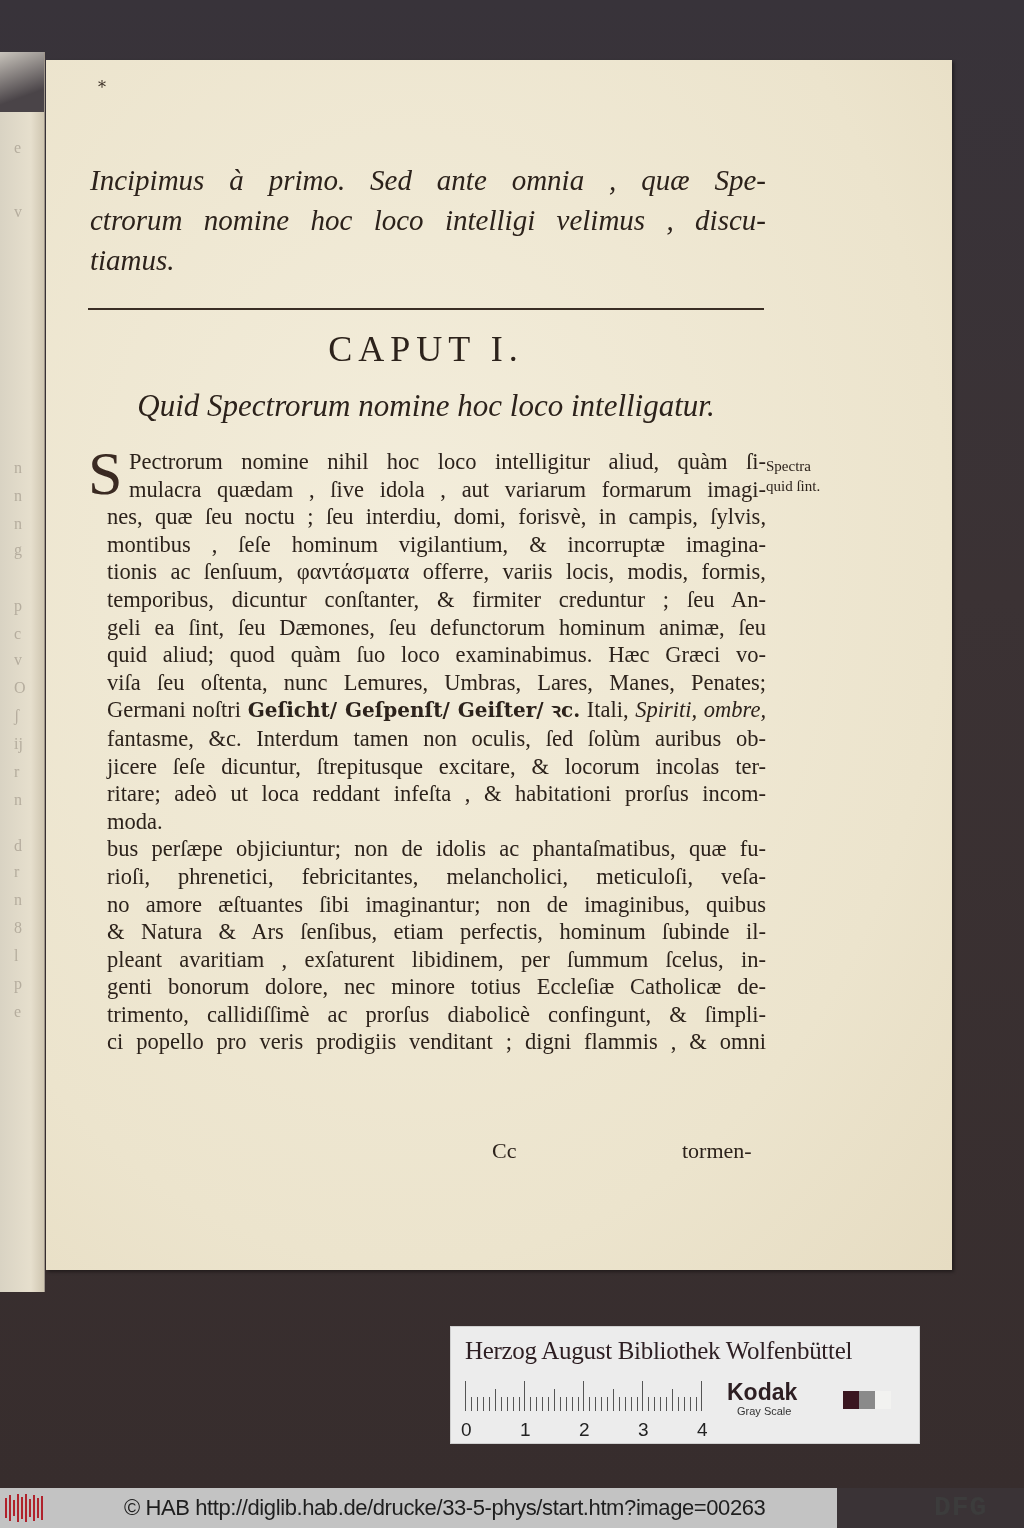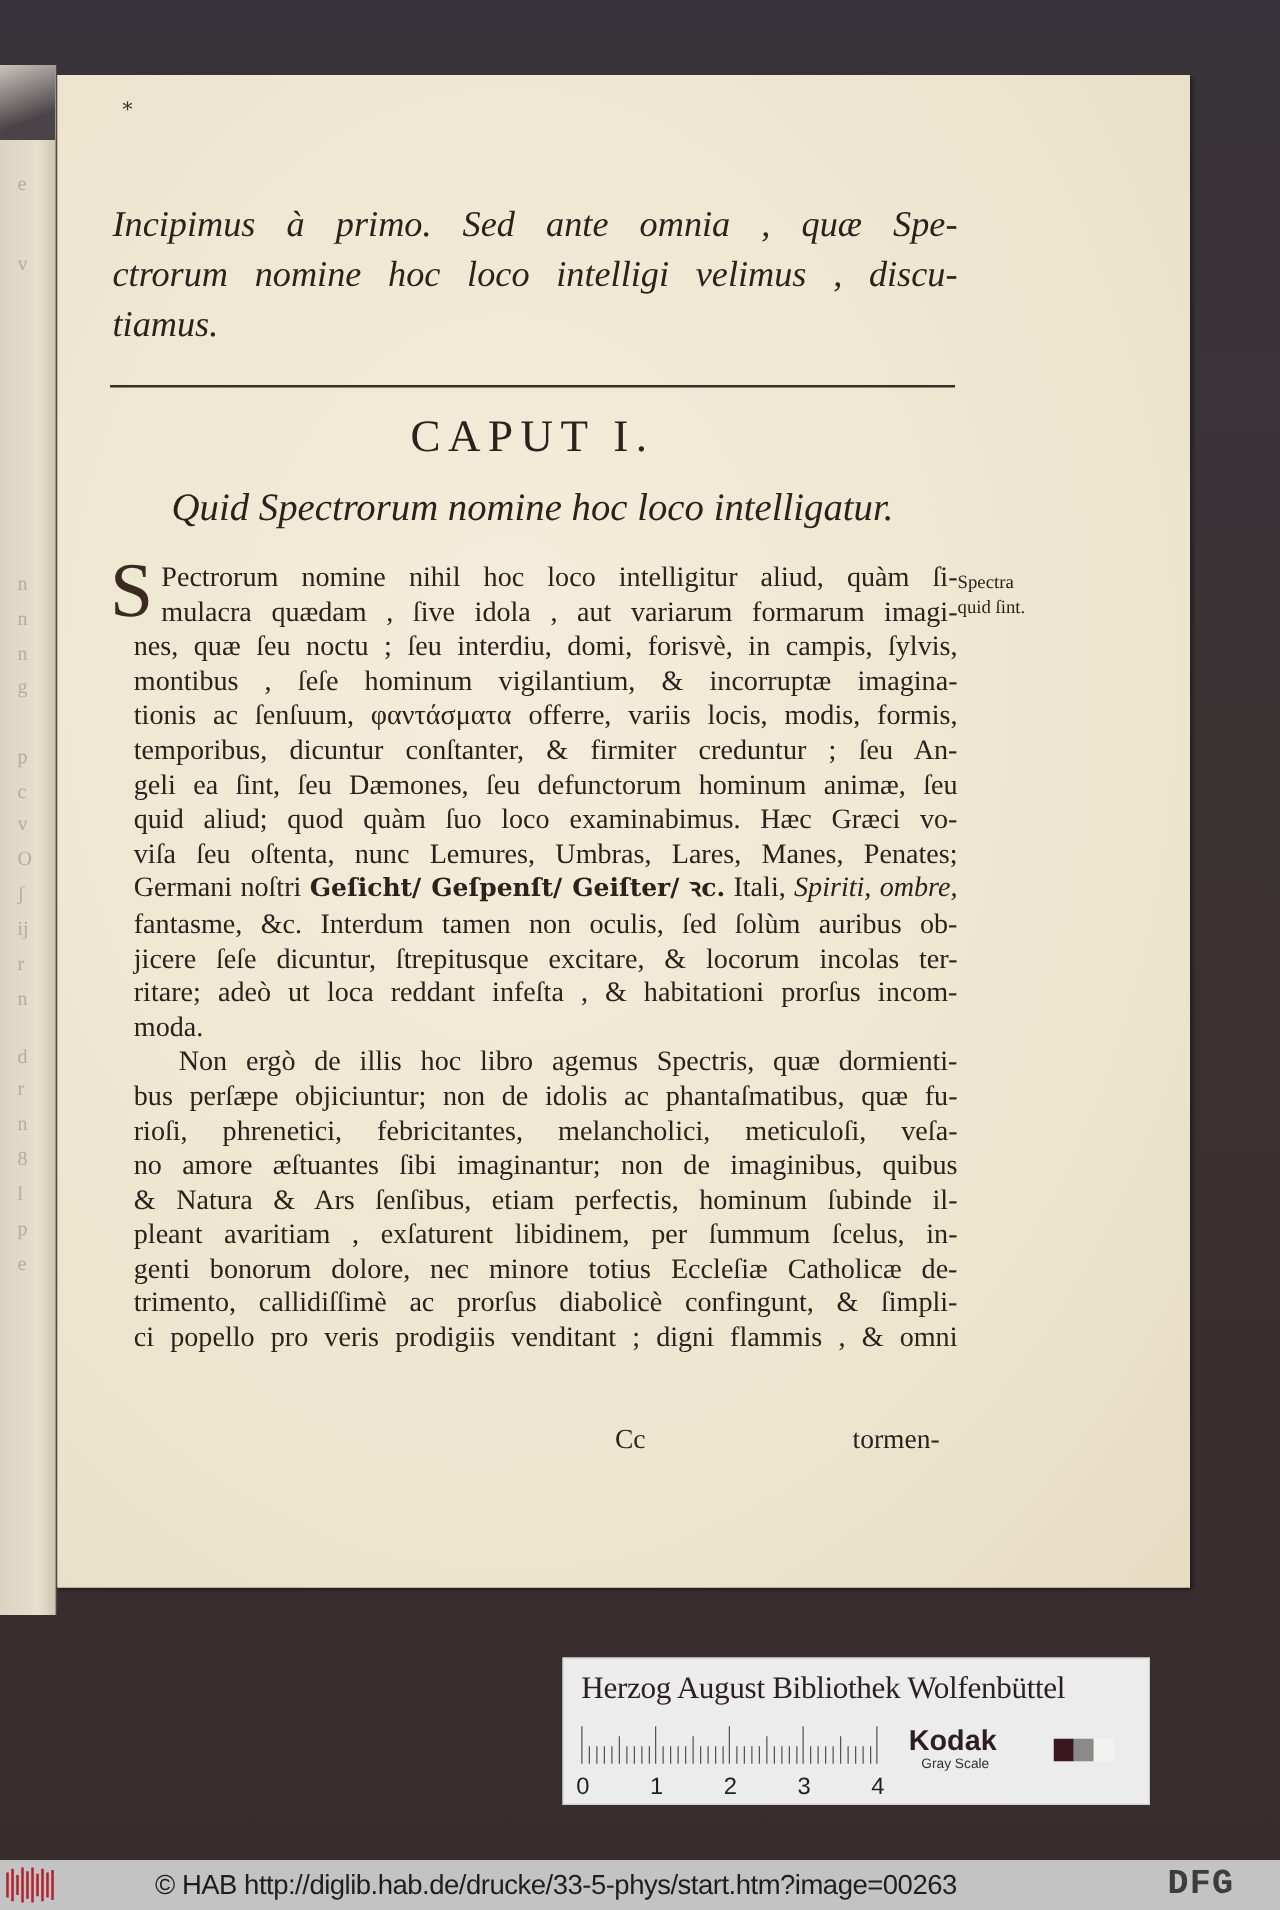--- a/index.html
+++ b/index.html
@@ -107,21 +107,21 @@
     font-weight:bold; font-size:23px; color:#2d1e22;
   }
   .grayscale {
     position:absolute; left:286px; top:78px; font-family:"Liberation Sans", sans-serif;
     font-size:11px; color:#333;
   }
   .swatches { position:absolute; left:392px; top:64px; display:flex; }
   .swatch { width:16px; height:18px; }
   
   .footer {
-    position:absolute; left:0; top:1488px; width:1024px; height:40px; background:#c3c3c3;
+    position:absolute; left:0; top:1488px; width:837px; height:40px; background:#c3c3c3;
   }
   .hab-logo { position:absolute; left:5px; top:6px; width:42px; height:28px; display:flex; gap:2px; align-items:center; }
   .hab-logo i { display:block; width:2px; background:#b0222c; }
   .footer-text {
     position:absolute; left:124px; top:7px; font-family:"Liberation Sans", sans-serif;
     font-size:22px; color:#1e1e1e; letter-spacing:-0.4px; white-space:nowrap;
   }
   .dfg {
     position:absolute; left:934px; top:4px; font-family:Liberation Mono, monospace;
     font-weight:bold; font-size:28px; color:#3c3c3c; letter-spacing:1px;
@@ -181,21 +181,20 @@
     <span class="line">tionis ac ſenſuum, φαντάσματα offerre, variis locis, modis, formis,</span>
     <span class="line">temporibus, dicuntur conſtanter, &amp; firmiter creduntur ; ſeu An-</span>
     <span class="line">geli ea ſint, ſeu Dæmones, ſeu defunctorum hominum animæ, ſeu</span>
     <span class="line">quid aliud; quod quàm ſuo loco examinabimus.   Hæc Græci vo-</span>
     <span class="line">viſa ſeu oſtenta, nunc Lemures, Umbras, Lares, Manes, Penates;</span>
     <span class="line"><span>Germani noſtri</span> <span class="fraktur">Geſicht/ Geſpenſt/ Geiſter/ ꝛc.</span> <span>Itali,</span> <span class="it">Spiriti, ombre,</span></span>
     <span class="line">fantasme, &amp;c. Interdum tamen non oculis, ſed ſolùm auribus ob-</span>
     <span class="line">jicere ſeſe dicuntur, ſtrepitusque excitare, &amp; locorum incolas ter-</span>
     <span class="line">ritare; adeò ut loca reddant infeſta , &amp; habitationi prorſus incom-</span>
     <span class="line short">moda.</span>
-    <span class="line indent">Non ergò de illis hoc libro agemus Spectris, quæ dormienti-</span>
     <span class="line">bus perſæpe objiciuntur; non de idolis ac phantaſmatibus, quæ fu-</span>
     <span class="line">rioſi, phrenetici, febricitantes, melancholici, meticuloſi, veſa-</span>
     <span class="line">no amore æſtuantes ſibi imaginantur; non de imaginibus, quibus</span>
     <span class="line">&amp; Natura &amp; Ars ſenſibus, etiam perfectis, hominum ſubinde il-</span>
     <span class="line">pleant avaritiam , exſaturent libidinem, per ſummum ſcelus, in-</span>
     <span class="line">genti bonorum dolore, nec minore totius Eccleſiæ Catholicæ de-</span>
     <span class="line">trimento, callidiſſimè ac prorſus diabolicè confingunt, &amp; ſimpli-</span>
     <span class="line">ci popello pro veris prodigiis venditant ; digni flammis , &amp; omni</span>
   </div>
 

